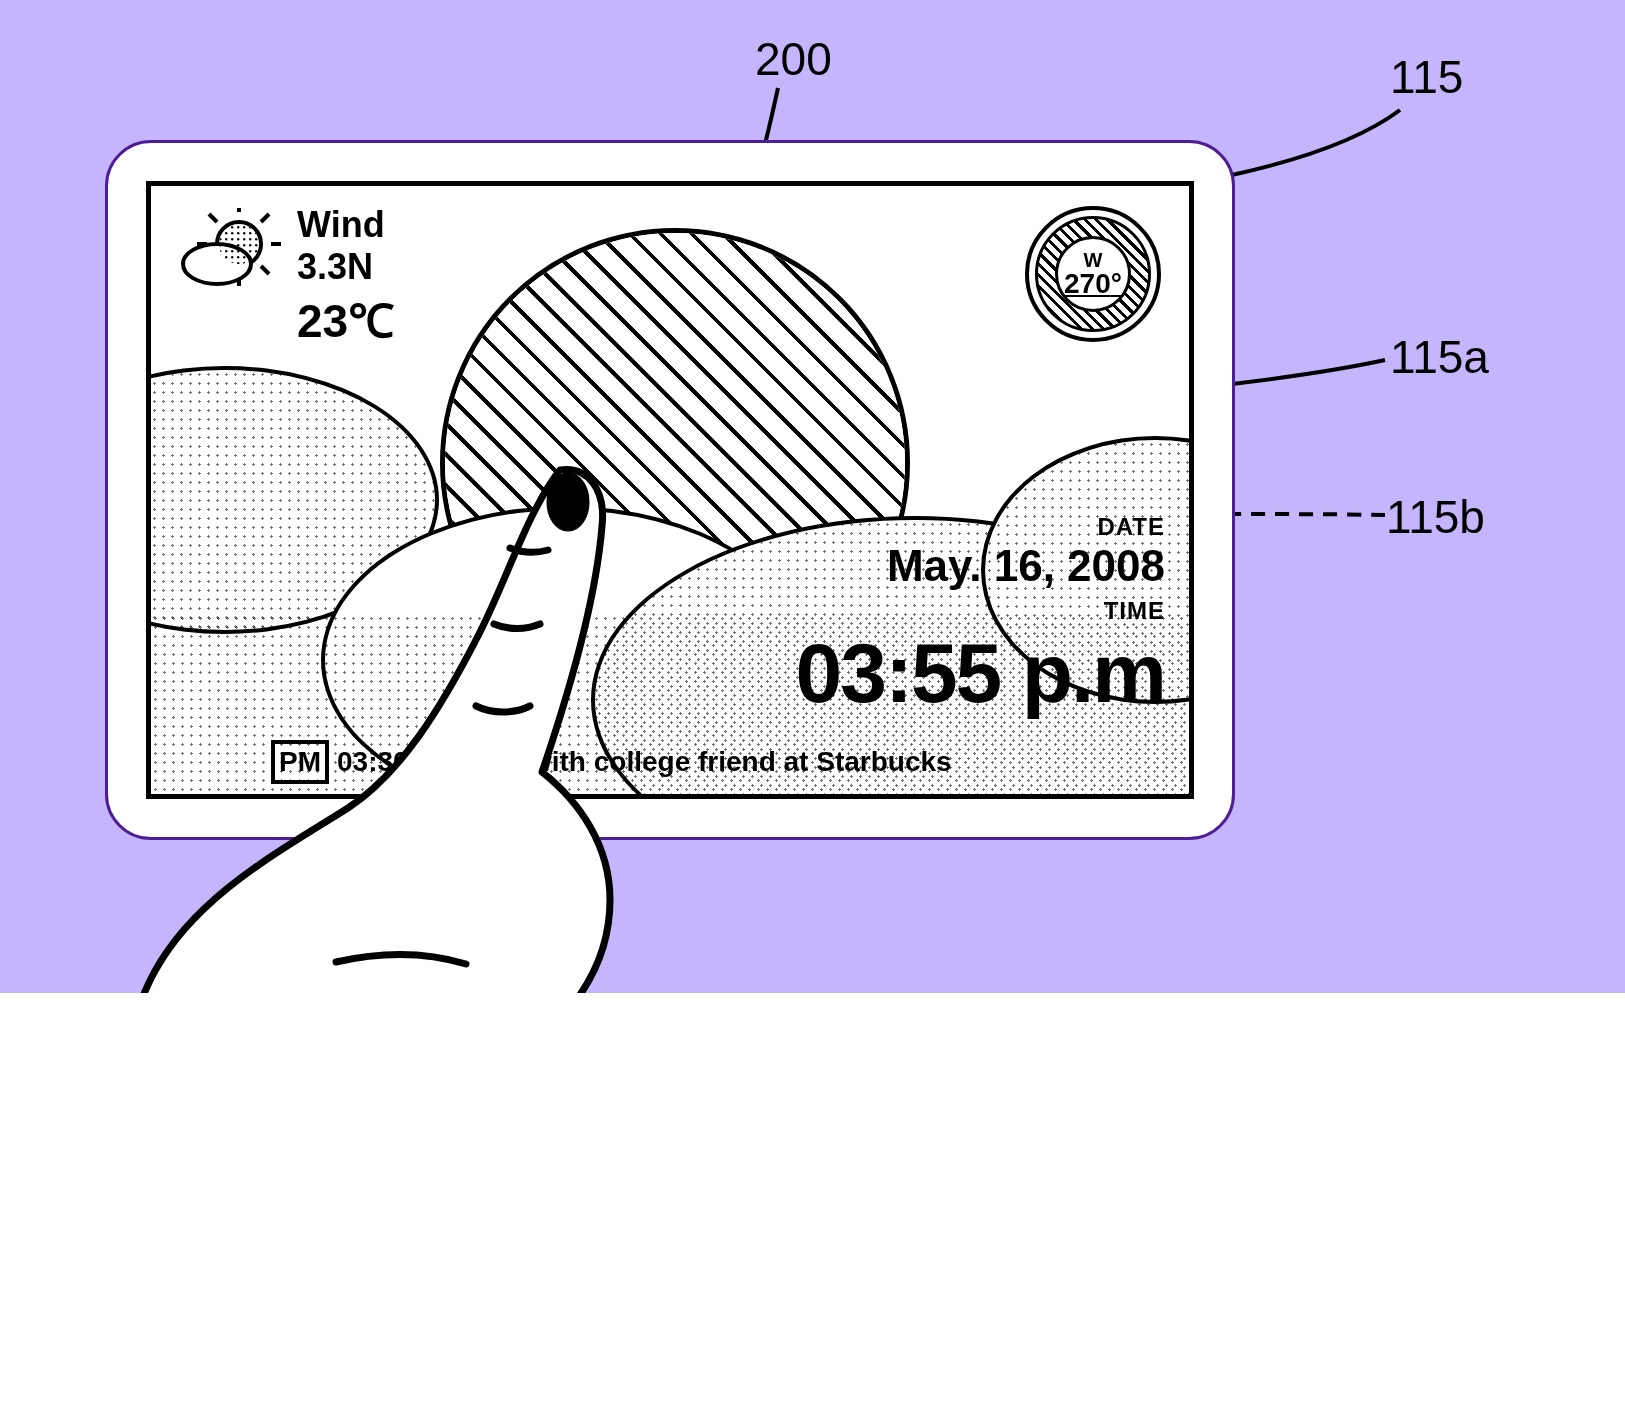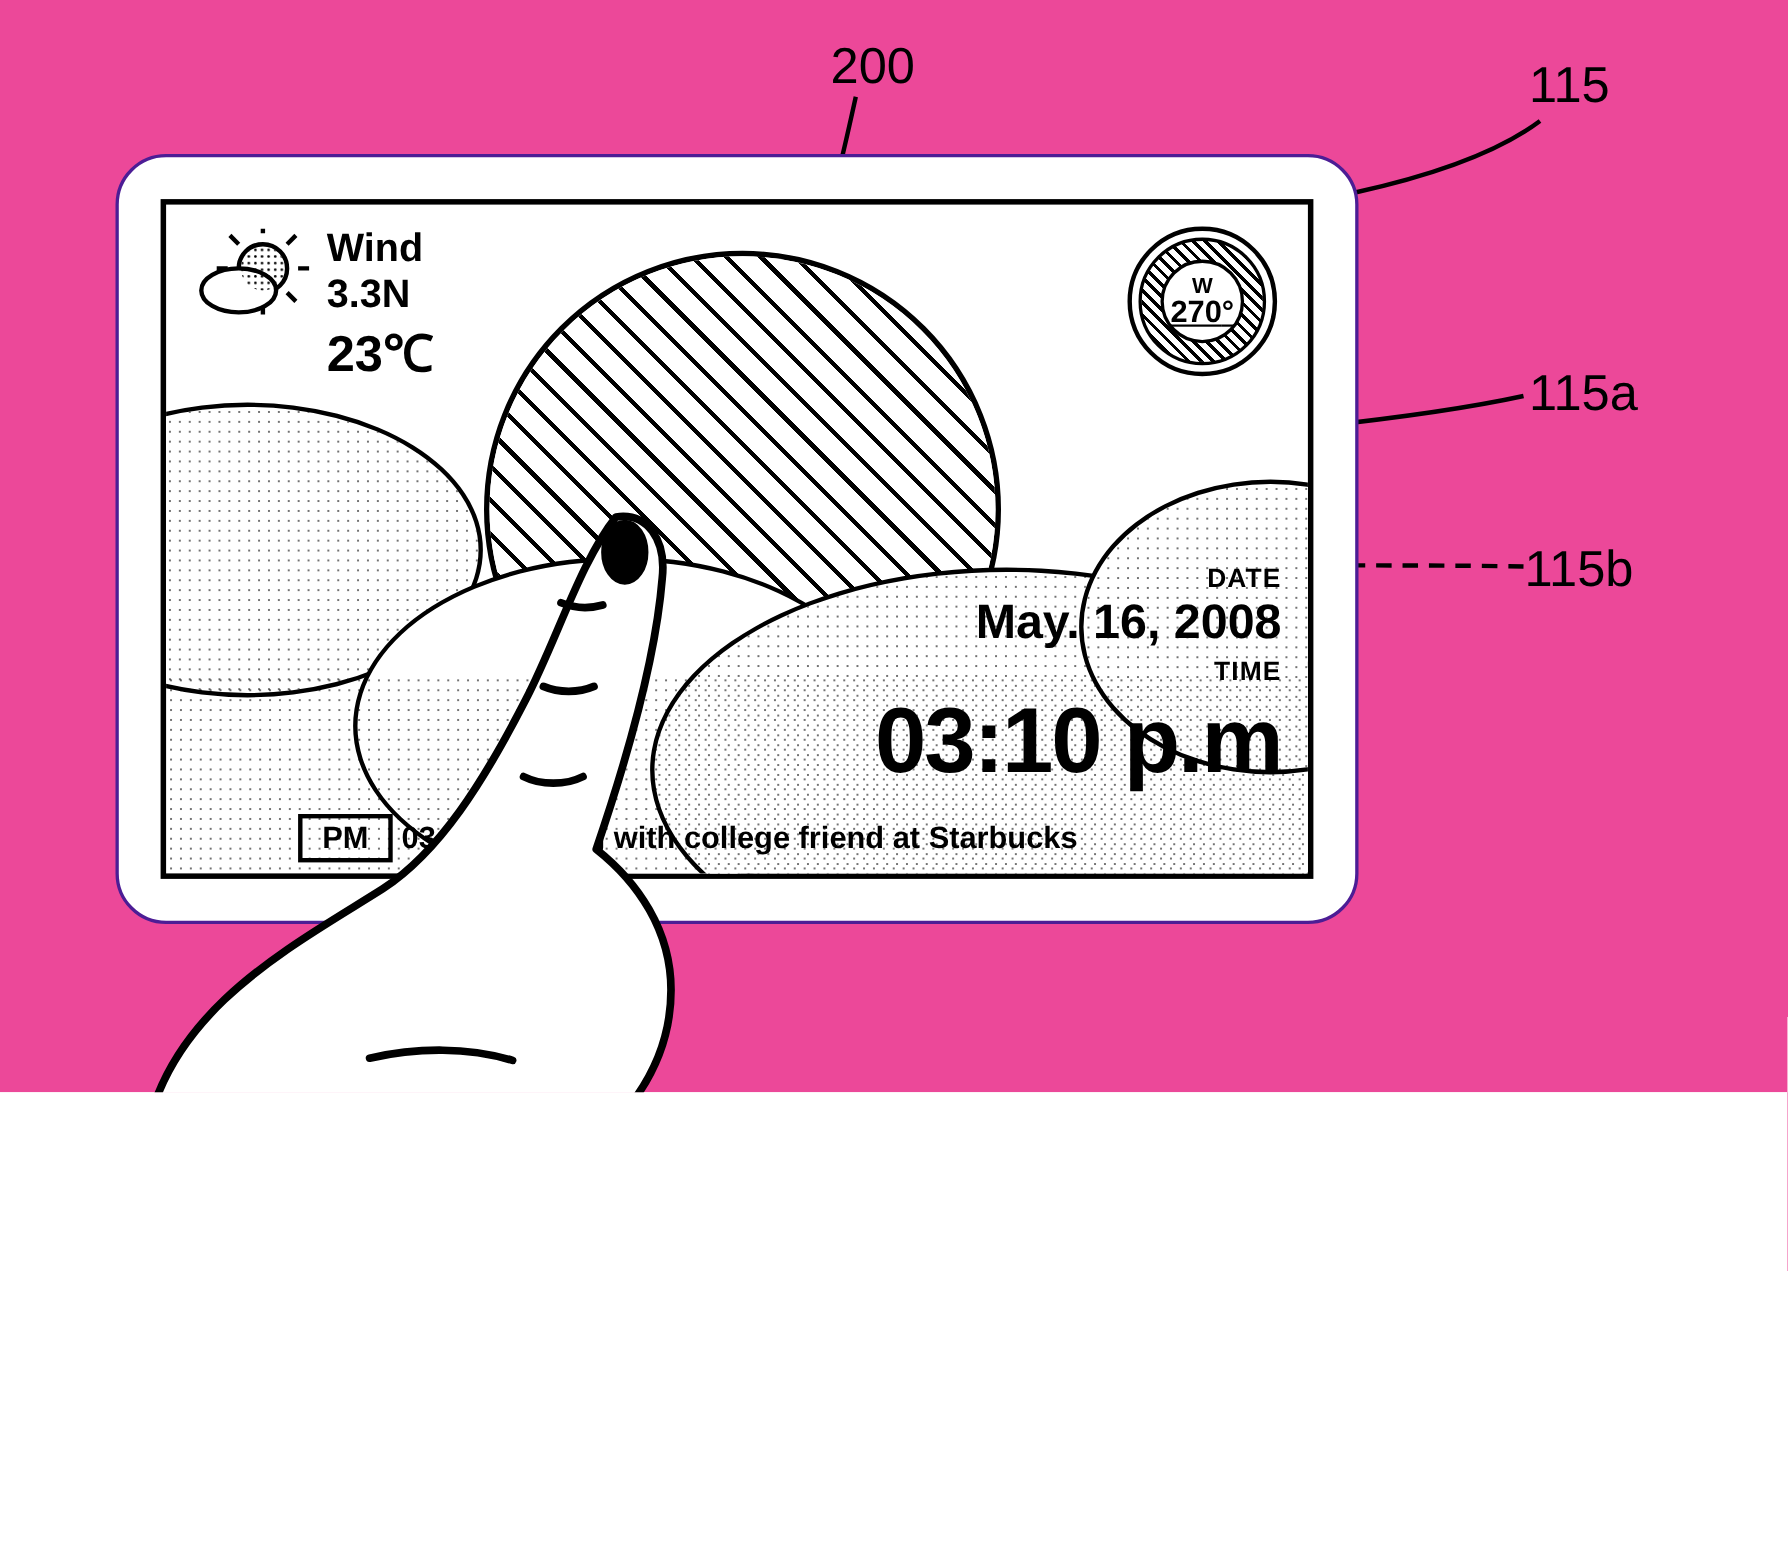--- a/index.html
+++ b/index.html
@@ -6,21 +6,21 @@
     margin: 0;
     padding: 0;
     background: #fff;
     font-family: "Arial Narrow", Arial, Helvetica, sans-serif;
     color: #000;
   }
   .canvas {
     position: relative;
     width: 1625px;
     height: 993px;
-    background: #ec4899;
+    background: #c4b5fd;
   }
   
   .ref-label {
     position: absolute;
     font-size: 46px;
     font-family: Arial, Helvetica, sans-serif;
     font-weight: 400;
   }
   .leader { position: absolute; pointer-events: none; }
   
@@ -135,21 +135,21 @@
   .dt-block .time { font-size: 84px; font-weight: 900; letter-spacing: -2px; }
   
   .ticker {
     position: absolute;
     left: 120px; right: 24px; bottom: 10px;
     font-size: 28px; font-weight: 700;
   }
   .ticker .box {
     display: inline-block;
     border: 4px solid #000;
-    padding: 2px 18px;
+    padding: 2px 4px;
     margin-right: 8px;
   }
   
   .hand {
     position: absolute;
     left: 90px;
     top: 430px;
     pointer-events: none;
   }
 </style>
@@ -229,21 +229,21 @@
           <div class="ring3">
             <div class="dir">W</div>
             <div class="deg"><span>270</span><span>°</span></div>
           </div>
         </div>
 
         <div class="dt-block">
           <div class="lbl">DATE</div>
           <div class="date">May. 16, 2008</div>
           <div class="lbl" style="margin-top:6px;">TIME</div>
-          <div class="time">03:10 p.m</div>
+          <div class="time">03:55 p.m</div>
         </div>
 
         <div class="ticker">
           <span class="box">PM</span><span>03:30 Meeting with college friend at Starbucks</span>
         </div>
 
       </div>
     </div>
   </div>
 

